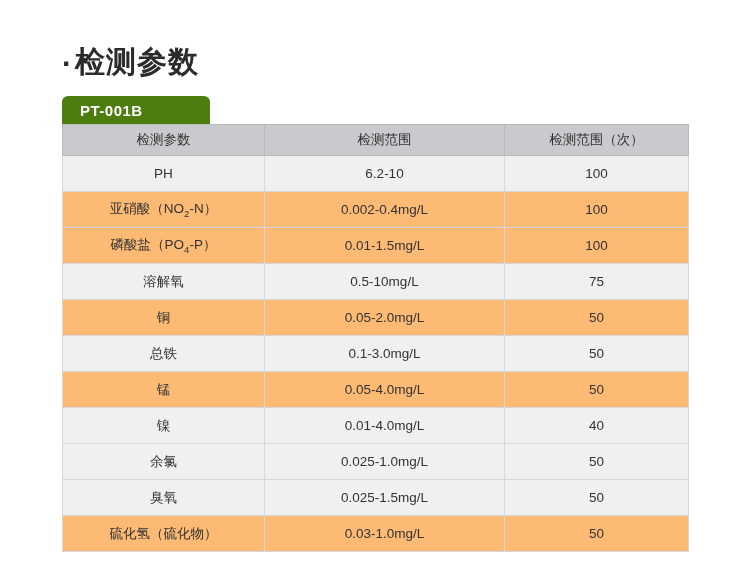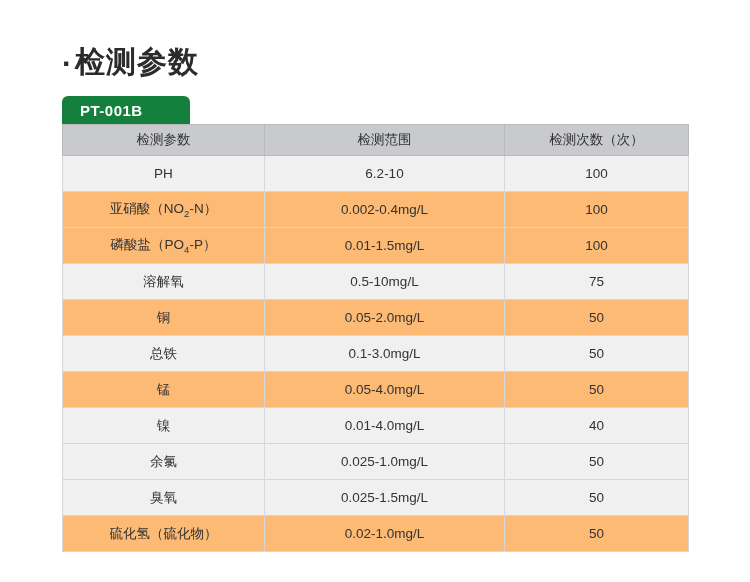--- a/index.html
+++ b/index.html
@@ -36,23 +36,23 @@
     font-size: 30px;
     vertical-align: middle;
     line-height: 1;
     margin-right: 2px;
     color: #2b2b2b;
   }
   .model-tab {
     position: absolute;
     left: 62px;
     top: 96px;
-    width: 128px;
+    width: 148px;
     height: 28px;
-    background: #15803d;
+    background: #4d7c0f;
     border-radius: 6px 6px 0 0;
     color: #ffffff;
     font-size: 15px;
     font-weight: bold;
     letter-spacing: 0.5px;
     display: flex;
     align-items: center;
     padding-left: 18px;
     box-sizing: border-box;
   }
@@ -117,21 +117,21 @@
     <table class="spec">
       <colgroup>
         <col class="c1">
           <col class="c2">
           <col class="c3">
       </colgroup>
       <thead>
         <tr>
           <th>检测参数</th>
           <th>检测范围</th>
-          <th>检测次数（次）</th>
+          <th>检测范围（次）</th>
         </tr>
       </thead>
       <tbody>
           <tr class="even">
             <td>PH</td>
             <td>6.2-10</td>
             <td>100</td>
           </tr>
           <tr class="odd">
             <td>亚硝酸（NO<sub>2</sub>-N）</td>
@@ -173,20 +173,20 @@
             <td>0.025-1.0mg/L</td>
             <td>50</td>
           </tr>
           <tr class="even">
             <td>臭氧</td>
             <td>0.025-1.5mg/L</td>
             <td>50</td>
           </tr>
           <tr class="odd">
             <td>硫化氢（硫化物）</td>
-            <td>0.02-1.0mg/L</td>
+            <td>0.03-1.0mg/L</td>
             <td>50</td>
           </tr>
         </tbody>
     </table>
   </div>
 
 </div>
 
 </body></html>

